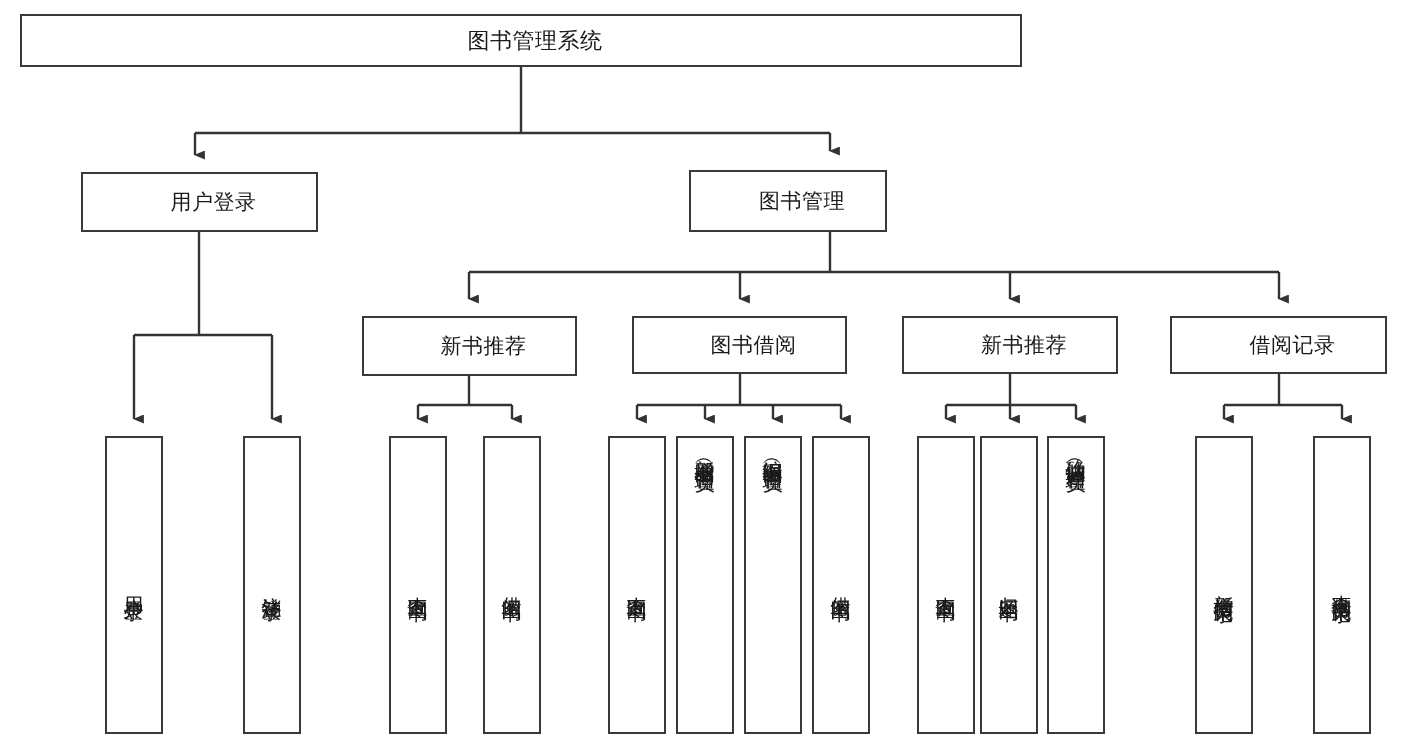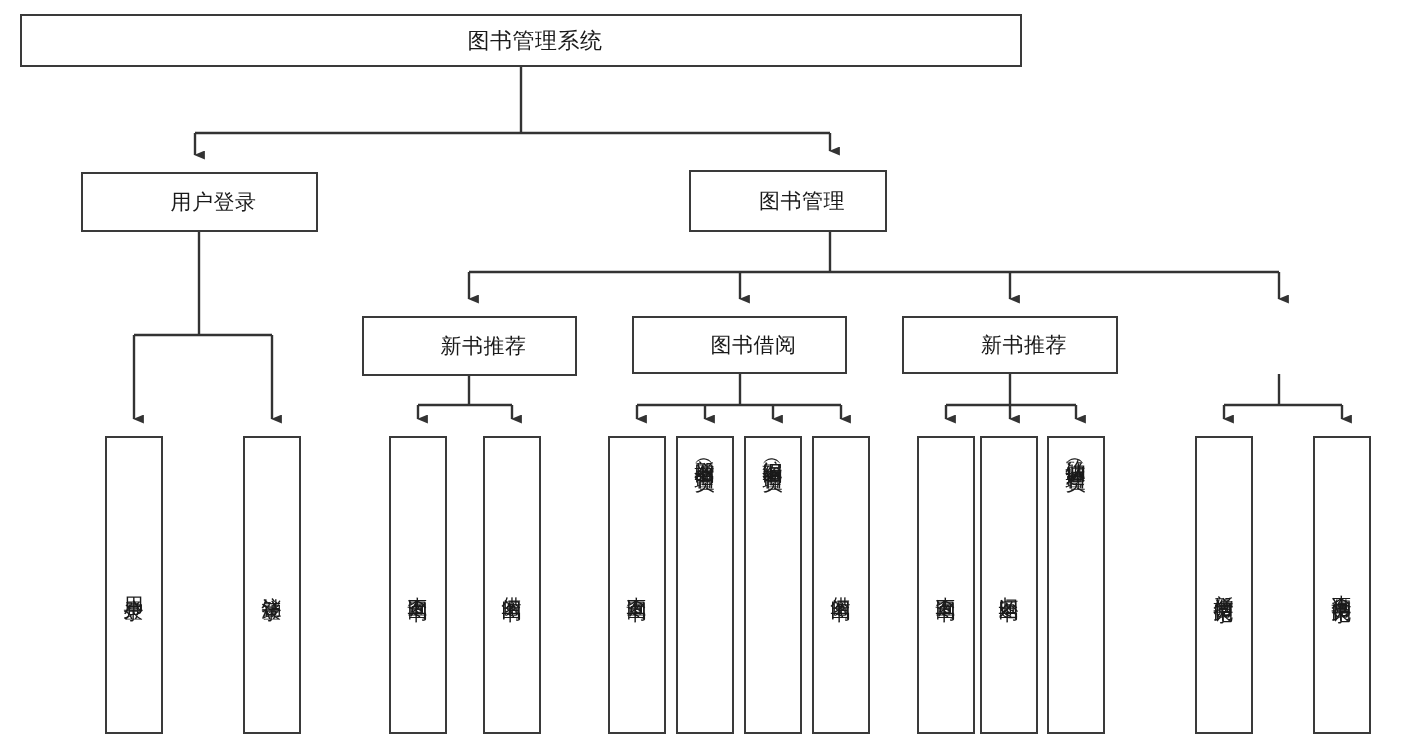--- a/index.html
+++ b/index.html
@@ -152,20 +152,23 @@
   </div>
 
   <div class="node h" style="left:632px; top:316px; width:215px; height:58px;">
     <span class="lbl">图书借阅</span>
   </div>
 
   <div class="node h" style="left:902px; top:316px; width:216px; height:58px;">
     <span class="lbl">新书推荐</span>
   </div>
 
+  <div class="node h" style="left:1170px; top:316px; width:217px; height:58px;">
+    <span class="lbl">借阅记录</span>
+  </div>
 
   <div class="node v" style="left:105px; top:436px; width:58px; height:298px;">
     <span class="lbl">用户登录</span>
   </div>
 
   <div class="node v" style="left:243px; top:436px; width:58px; height:298px;">
     <span class="lbl">注销登录</span>
   </div>
 
   <div class="node v" style="left:389px; top:436px; width:58px; height:298px;">

